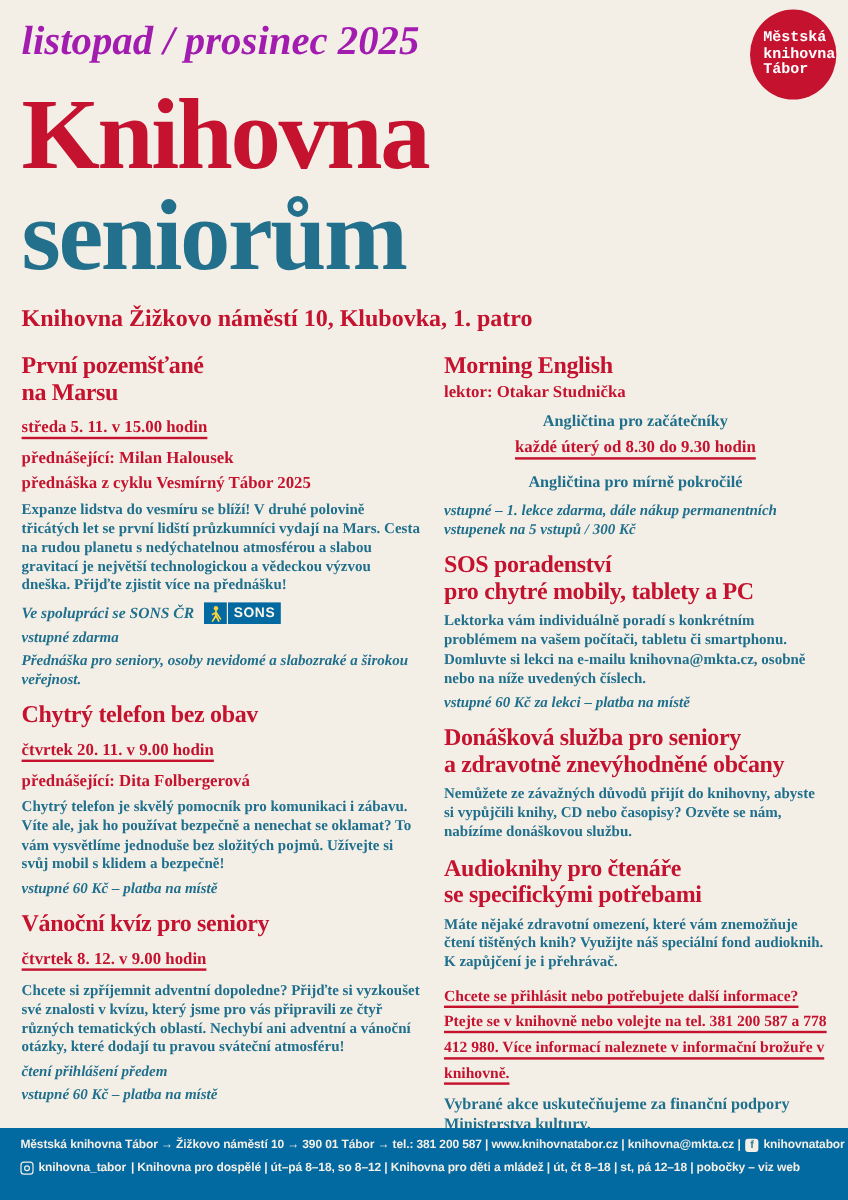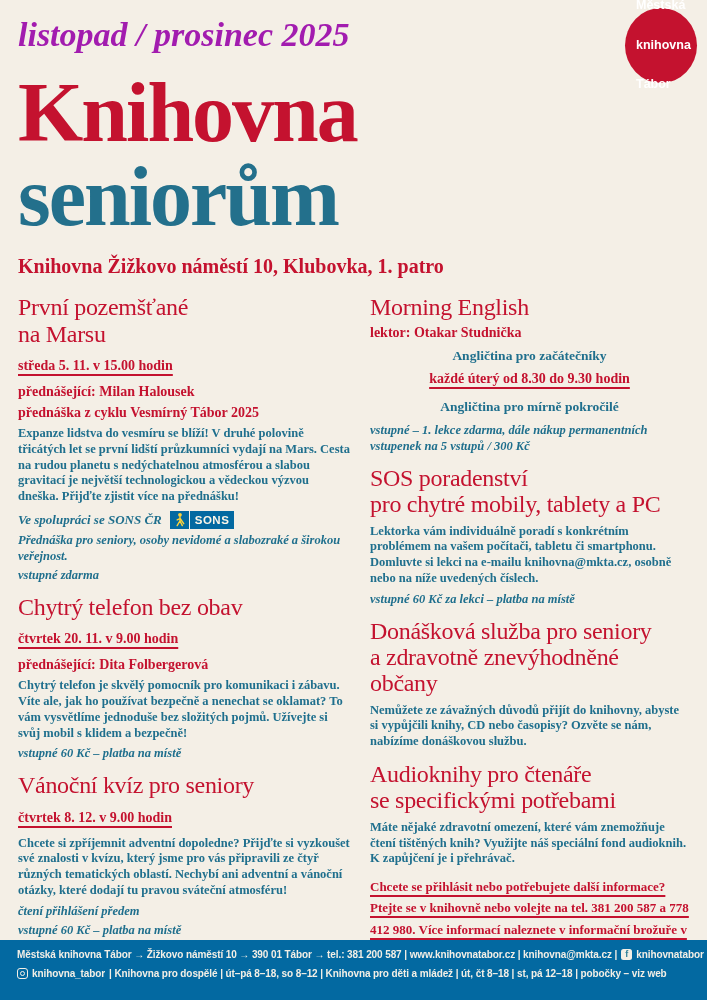--- a/index.html
+++ b/index.html
@@ -8,37 +8,37 @@
     overflow:hidden;font-family:"Liberation Serif","DejaVu Serif",serif;
     box-sizing:border-box;
   }
   .content{padding:10px 18px 0;}
   
   .issue{font-style:italic;font-weight:700;font-size:34px;line-height:1.1;color:#a21caf;margin-top:6px;}
   .logo{
     position:absolute;top:8px;right:10px;width:72px;height:75px;border-radius:50%;
     background:#c4122f;color:#fff;display:flex;flex-direction:column;justify-content:center;
     padding-left:11px;box-sizing:border-box;
-    font-family:Liberation Sans, sans-serif;font-weight:700;font-size:12.5px;line-height:1.1;gap:26px;
+    font-family:Liberation Mono, monospace;font-weight:700;font-size:12.5px;line-height:1.1;
   }
   .title{margin-top:18px;font-weight:700;font-size:84px;line-height:1.0;letter-spacing:-2px;}
   .title-red{color:#c4122f;}
   .title-teal{color:#23708c;}
   .subtitle{
     margin-top:16px;font-weight:700;font-size:20px;color:#c4122f;
     text-decoration-thickness:2px;text-underline-offset:4px;
     display:inline-block;
   }
   
   .cols{display:flex;gap:20px;margin-top:16px;align-items:flex-start;}
   .col-left{width:332px;flex:none;}
   .col-right{flex:1;min-width:0;}
   .sec{margin-bottom:9px;}
   .h2{
-    color:#c4122f;font-weight:400;font-size:24px;line-height:1.1;letter-spacing:-0.3px;
+    color:#c4122f;font-weight:700;font-size:20px;line-height:1.1;letter-spacing:-0.3px;
     margin:11px 0 6px;white-space:pre-line;
   }
   .sec:first-child .h2{margin-top:0;}
   .date{
     color:#c4122f;font-weight:700;font-size:14px;margin:5px 0;
     text-decoration:underline;text-decoration-thickness:2px;text-underline-offset:4px;
     display:inline-block;
   }
   .meta{color:#c4122f;font-weight:700;font-size:14px;margin:5px 0;}
   .body-text{color:#1f6f8d;font-weight:700;font-size:12.5px;line-height:1.26;margin:5px 0 4px;}
@@ -111,22 +111,22 @@
             <span class="sons-logo">
               <span class="sons-box sons-icon-box">
                 <svg width="15" height="15" viewBox="0 0 16 16" aria-hidden="true">
                   <circle cx="8.5" cy="3" r="2" fill="#fdd23a"></circle>
                   <path d="M8.5 5 L8.5 9.5 L5.5 14.5 M8.5 9.5 L11 14.5 M8.5 6.5 L12.5 12.5 M8.5 7 L5.5 8.5" stroke="#fdd23a" stroke-width="1.5" fill="none" stroke-linecap="round"></path>
                 </svg>
               </span>
               <span class="sons-box sons-word">SONS</span>
             </span>
           </div>
+          <div class="note">vstupné zdarma</div>
           <div class="note">Přednáška pro seniory, osoby nevidomé a slabozraké a širokou veřejnost.</div>
-          <div class="note">vstupné zdarma</div>
         </div>
 
         <div class="sec">
           <div class="h2">Chytrý telefon bez obav</div>
           <div><span class="date">čtvrtek 20. 11. v 9.00 hodin</span></div>
           <div class="meta">přednášející: Dita Folbergerová</div>
           <div class="body-text">Chytrý telefon je skvělý pomocník pro komunikaci i zábavu. Víte ale, jak ho používat bezpečně a nenechat se oklamat? To vám vysvětlíme jednoduše bez složitých pojmů. Užívejte si svůj mobil s klidem a bezpečně!</div>
           <div class="note">vstupné 60 Kč – platba na místě</div>
         </div>
 

